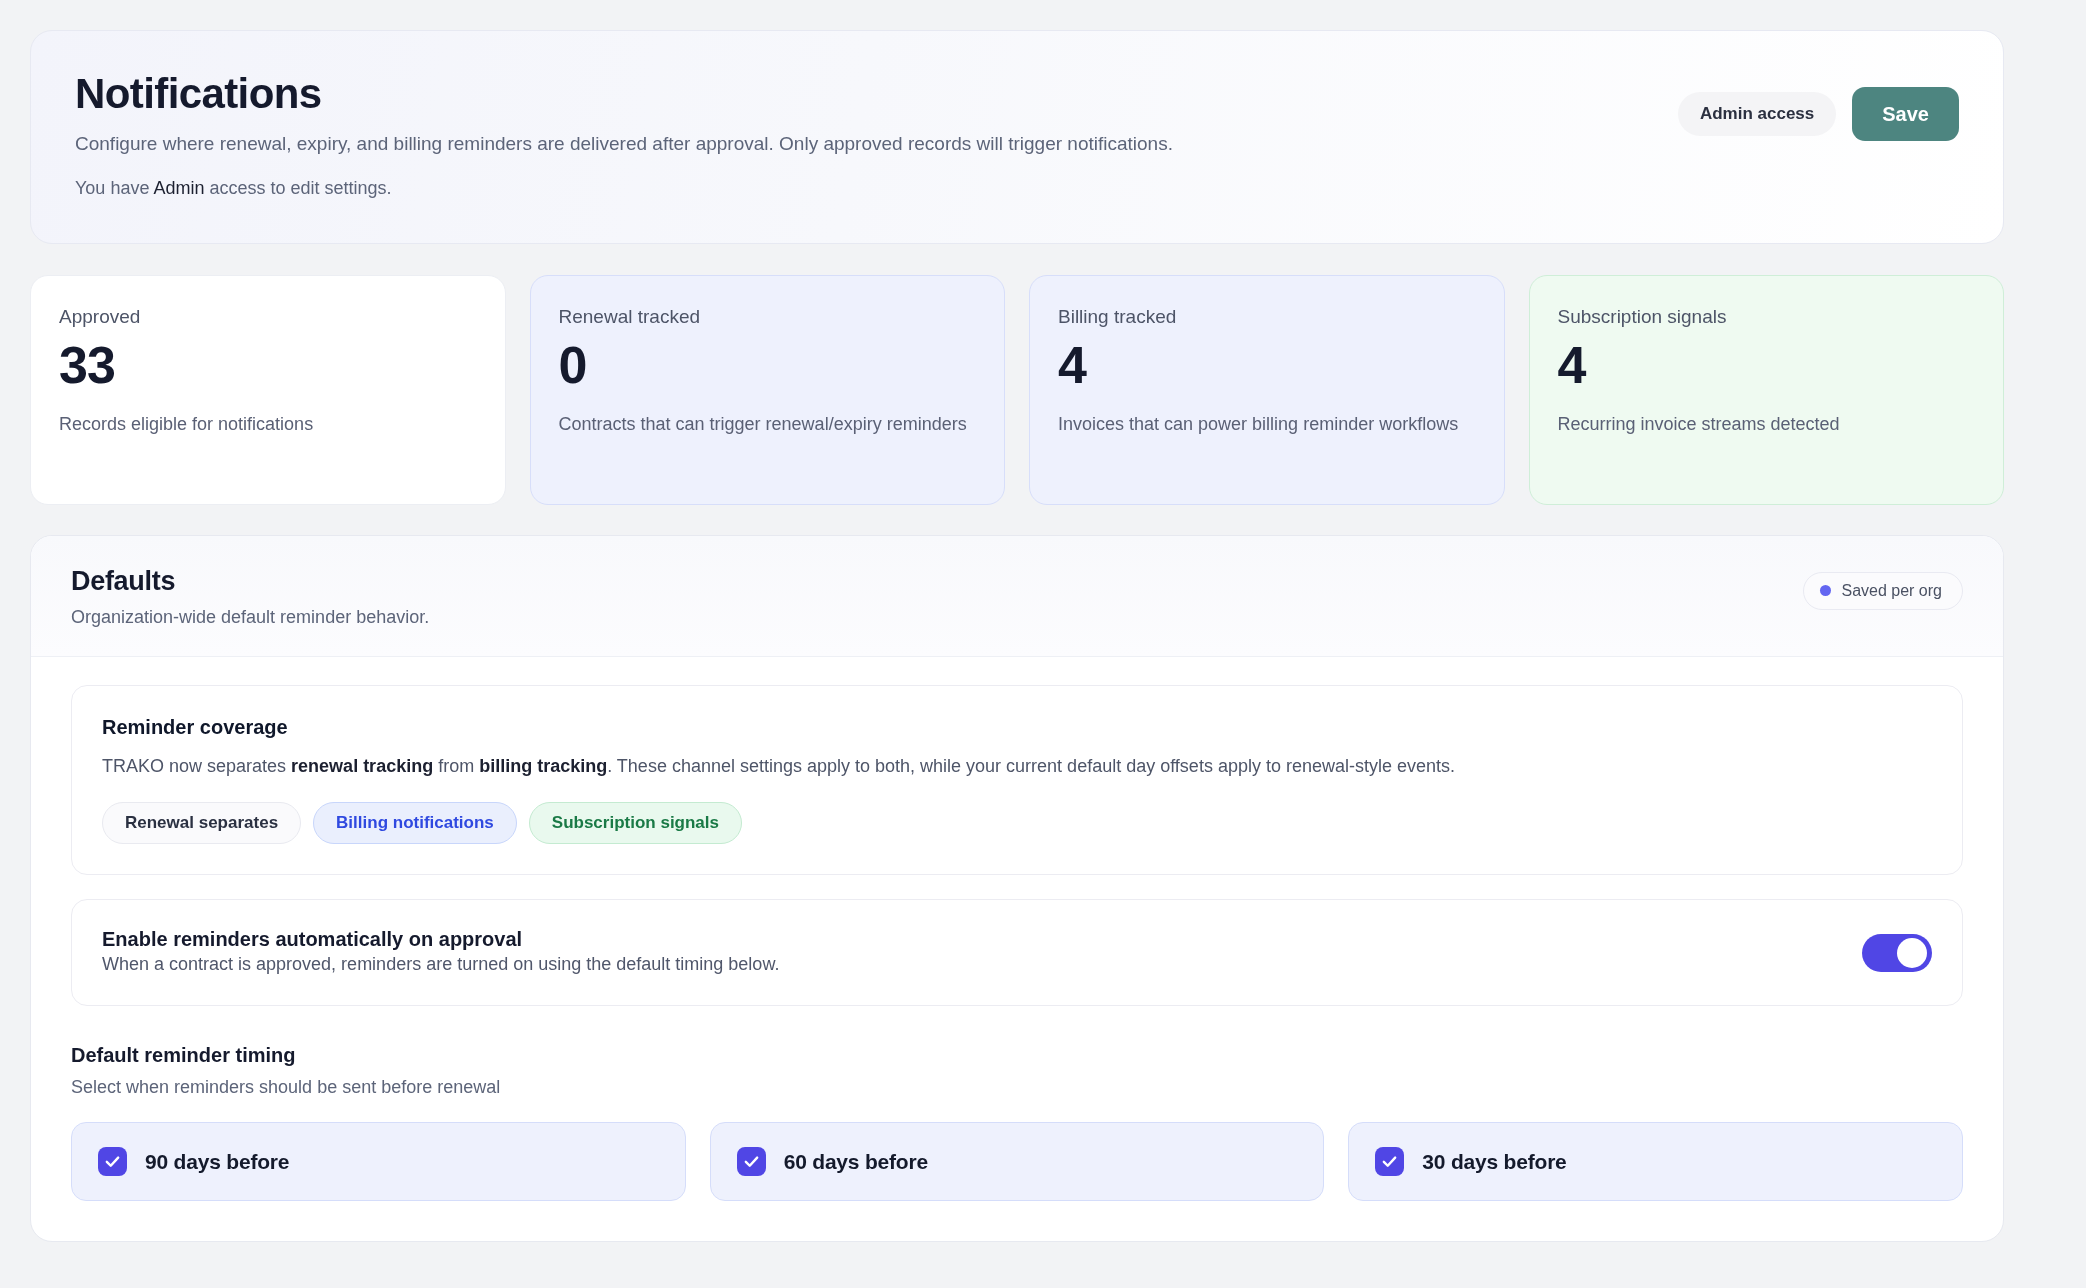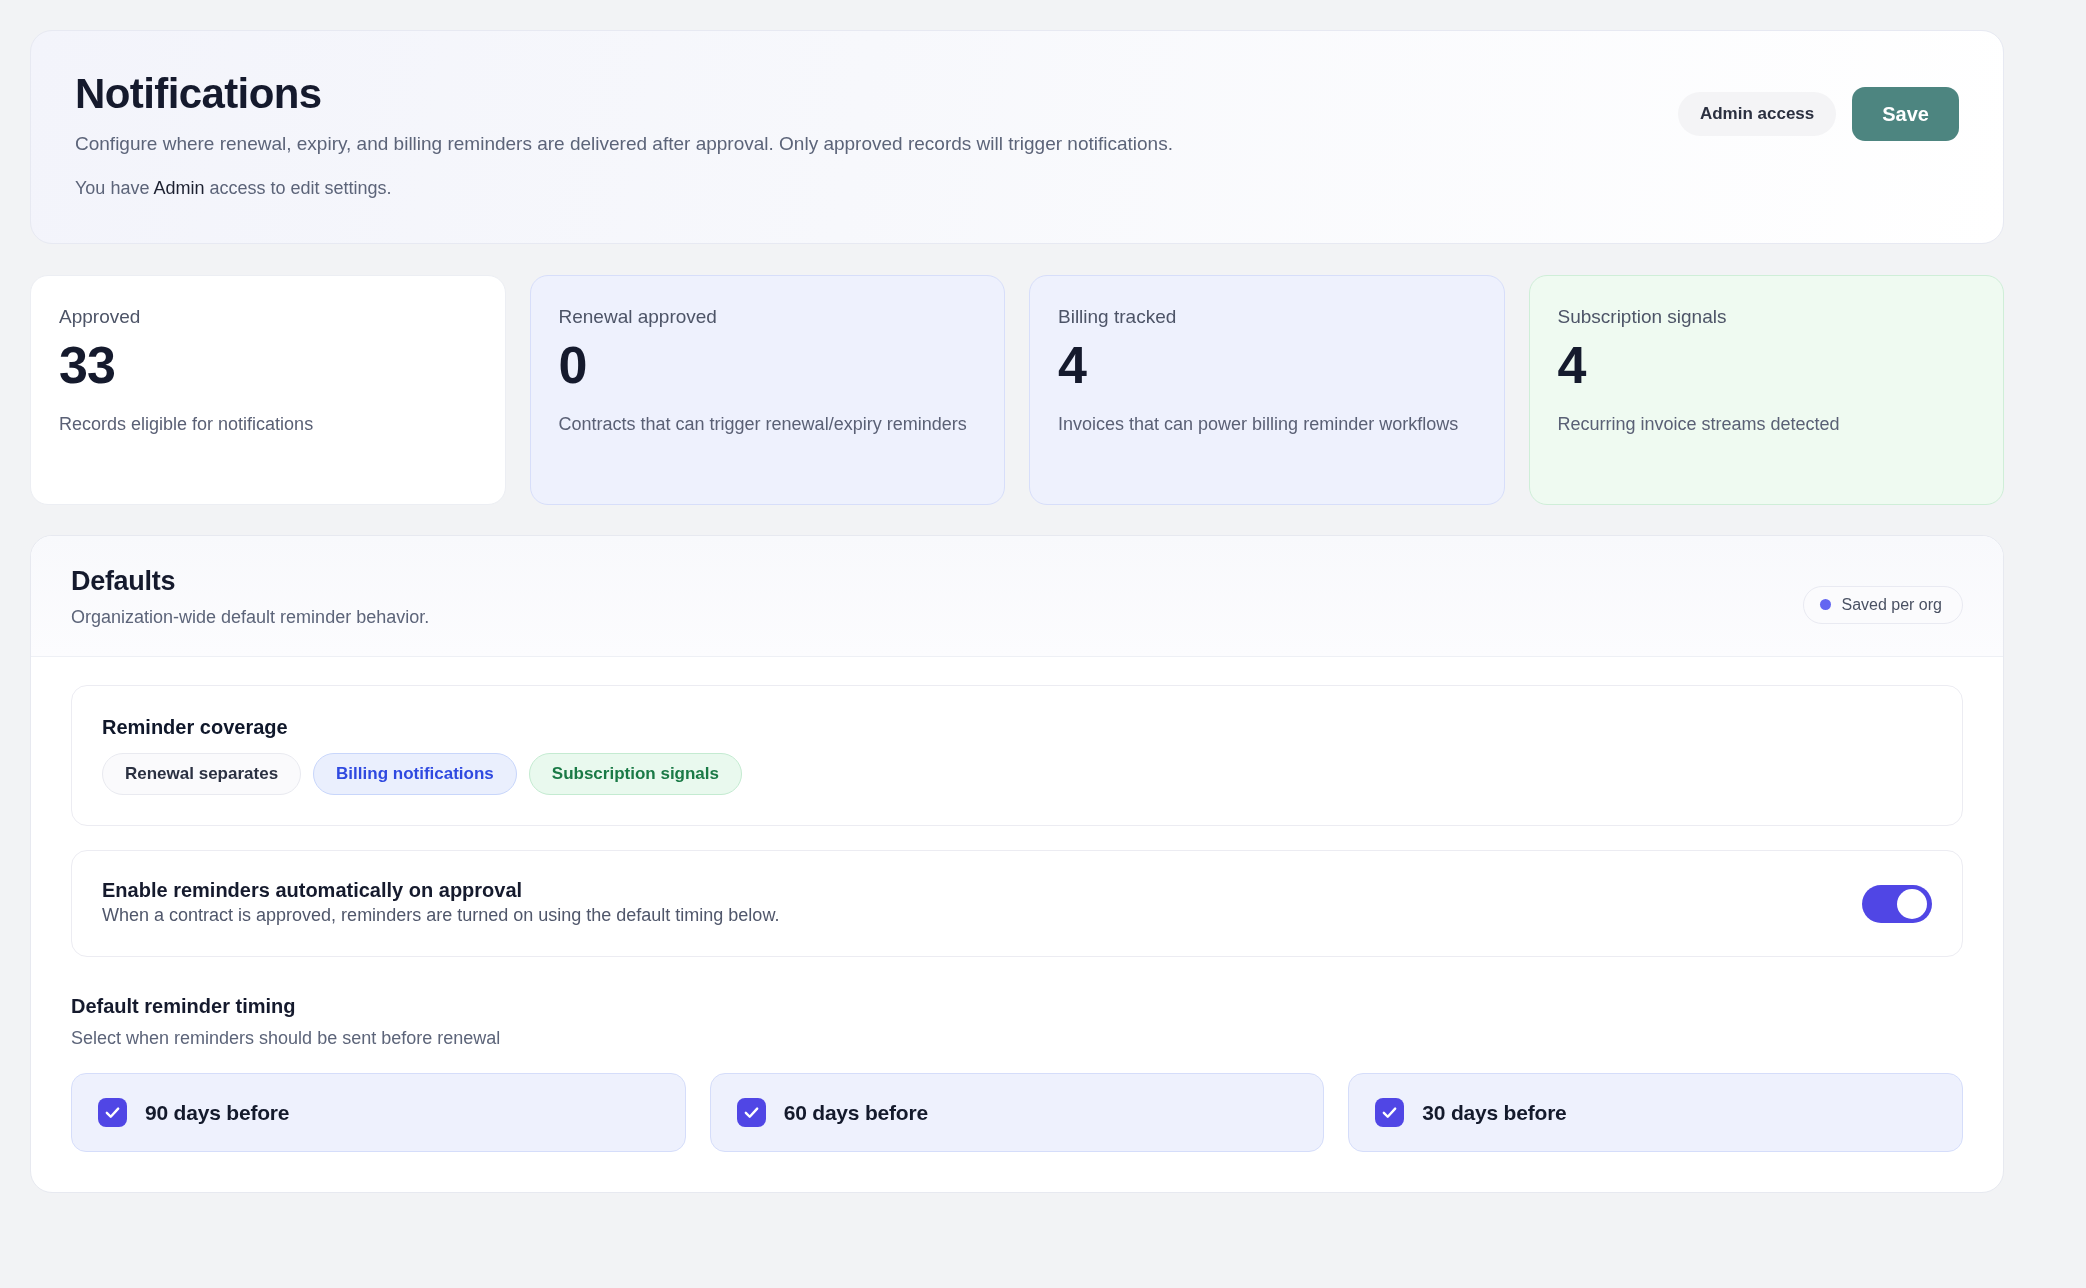--- a/index.html
+++ b/index.html
@@ -159,21 +159,21 @@
     display: inline-flex;
     align-items: center;
     gap: 10px;
     background: #fbfbfd;
     border: 1px solid #e9eaf2;
     border-radius: 999px;
     padding: 9px 20px 9px 16px;
     font-size: 16px;
     color: #4a5163;
     white-space: nowrap;
-    margin-top: 20px;
+    margin-top: 6px;
   }
   .saved-dot {
     width: 11px; height: 11px; border-radius: 50%;
     background: #6366f1;
     display: inline-block;
   }
 
   .defaults-body { padding: 28px 40px 40px 40px; }
 
   .inner-card {
@@ -316,21 +316,21 @@
 
   <div class="stats-row">
 
     <div class="stat-card neutral">
       <div class="stat-label">Approved</div>
       <div class="stat-value">33</div>
       <div class="stat-desc">Records eligible for notifications</div>
     </div>
 
     <div class="stat-card indigo">
-      <div class="stat-label">Renewal approved</div>
+      <div class="stat-label">Renewal tracked</div>
       <div class="stat-value">0</div>
       <div class="stat-desc">Contracts that can trigger renewal/expiry reminders</div>
     </div>
 
     <div class="stat-card indigo">
       <div class="stat-label">Billing tracked</div>
       <div class="stat-value">4</div>
       <div class="stat-desc">Invoices that can power billing reminder workflows</div>
     </div>
 
@@ -352,20 +352,21 @@
       <div class="saved-badge">
         <span class="saved-dot"></span>
         <span>Saved per org</span>
       </div>
     </div>
 
     <div class="defaults-body">
 
       <div class="inner-card">
         <div class="coverage-title">Reminder coverage</div>
+        <div class="coverage-text"><span>TRAKO now separates </span><b>renewal tracking</b><span> from </span><b>billing tracking</b><span>. These channel settings apply to both, while your current default day offsets apply to renewal-style events.</span></div>
         <div class="pill-row">
           <span class="pill grey">Renewal separates</span>
           <span class="pill indigo">Billing notifications</span>
           <span class="pill green">Subscription signals</span>
         </div>
       </div>
 
       <div class="toggle-card">
         <div>
           <div class="toggle-title">Enable reminders automatically on approval</div>

